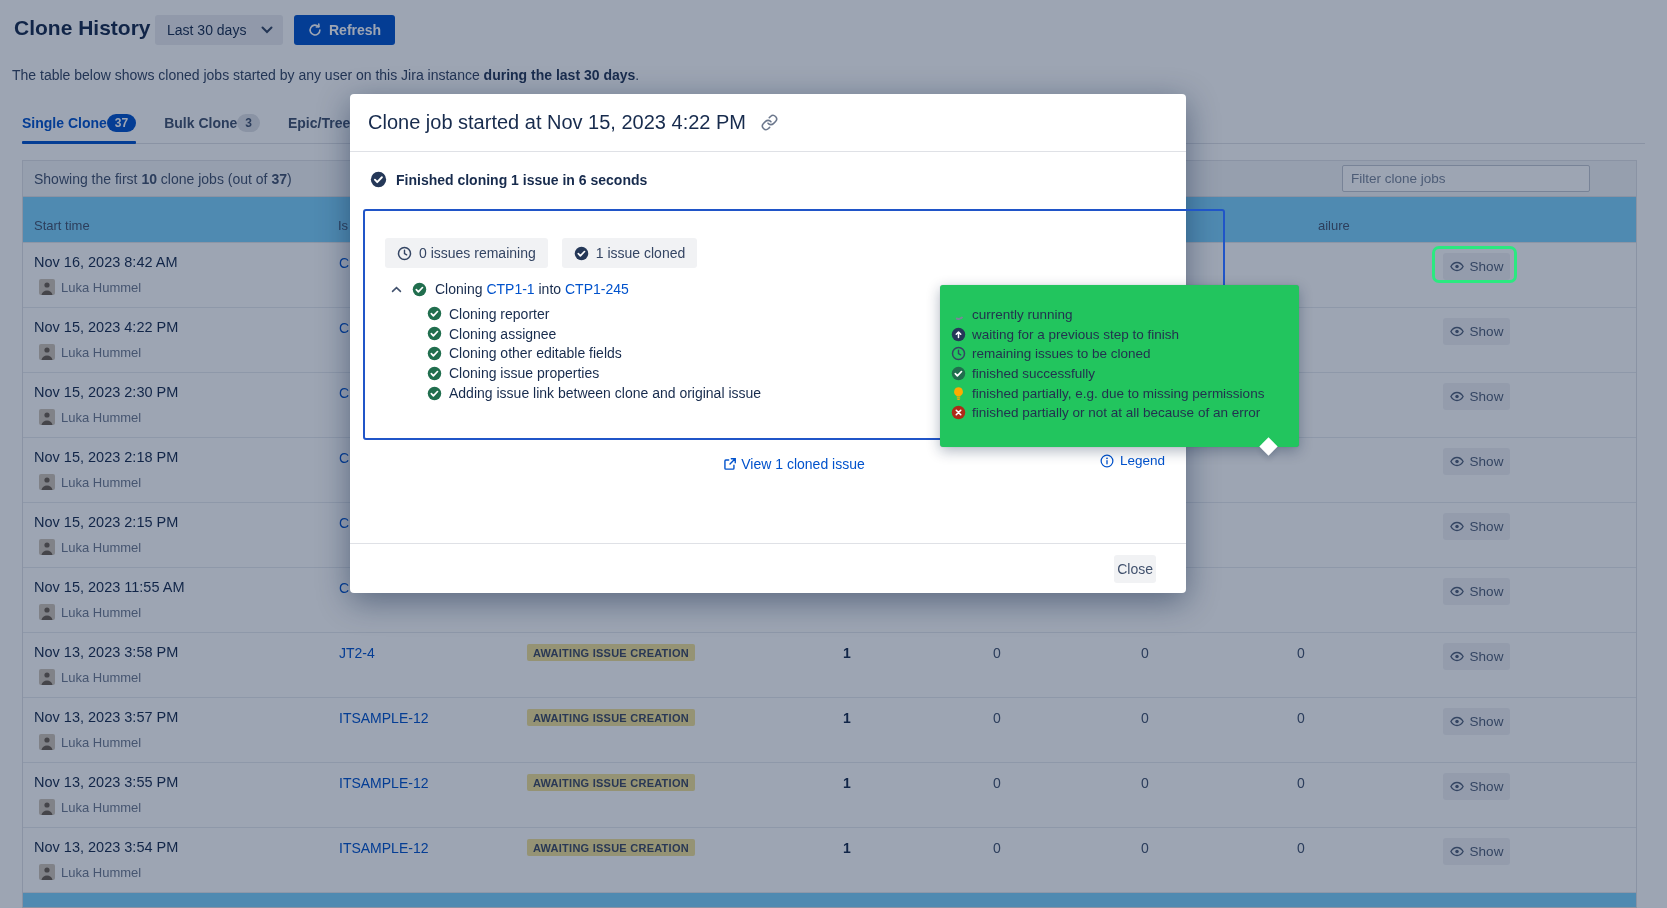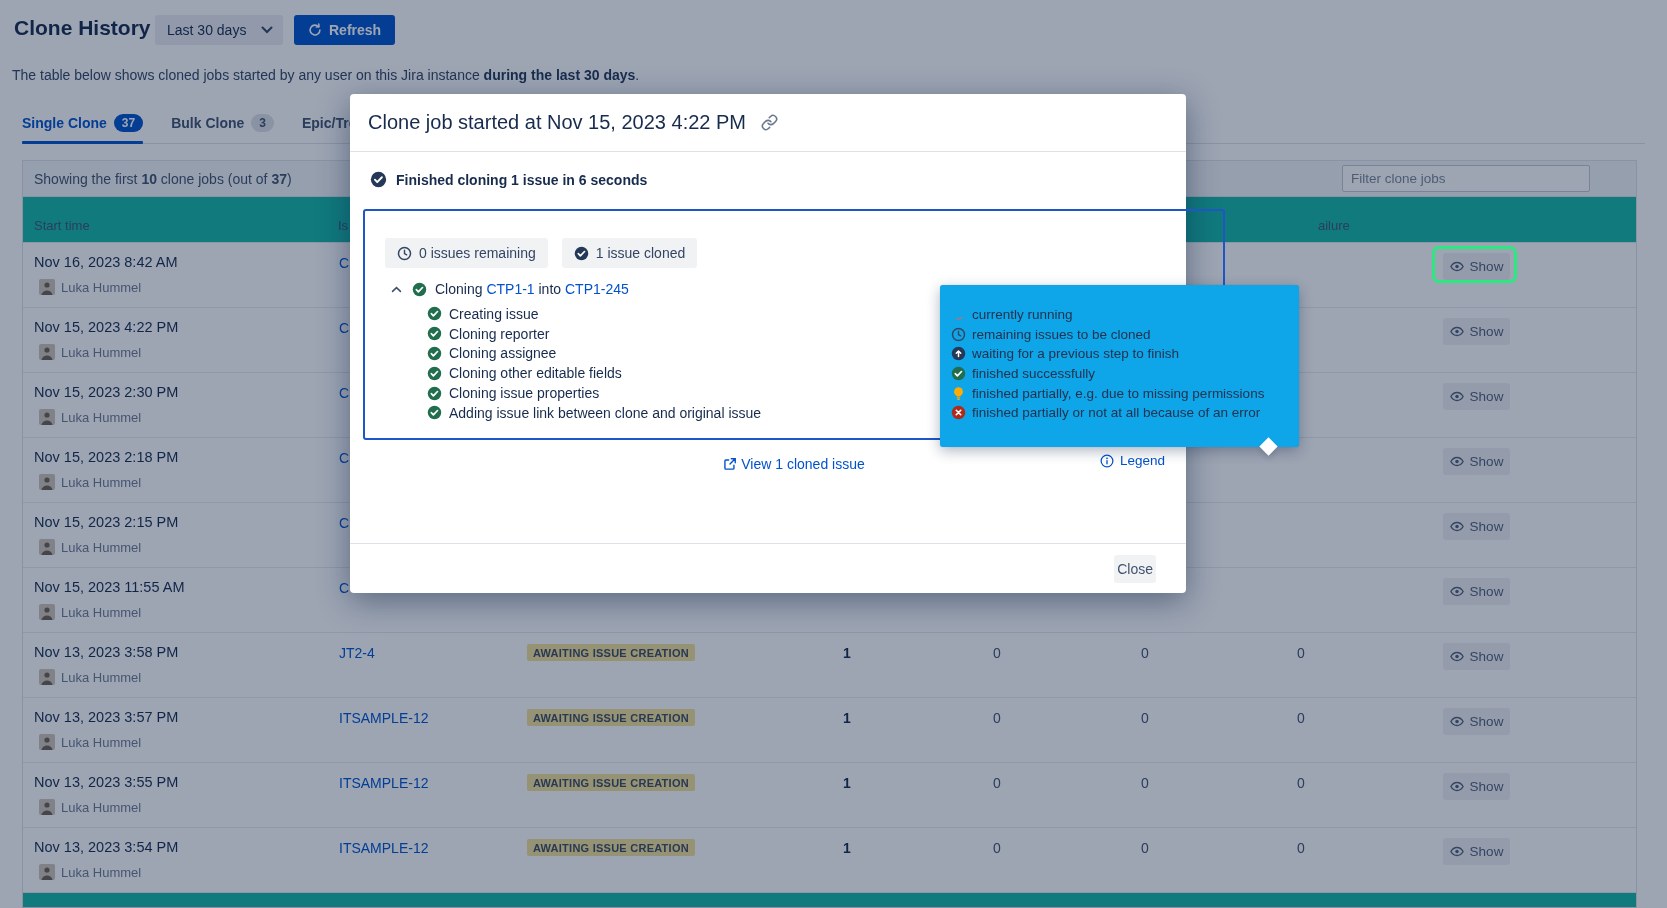--- a/index.html
+++ b/index.html
@@ -15,28 +15,28 @@
     border:none; border-radius:3px; display:flex; align-items:center; justify-content:space-between;
     padding:0 10px 0 12px; font-size:14px; color:#172B4D; cursor:pointer; }
   .refresh-btn { position:absolute; left:294px; top:15px; height:30px; background:#0052CC; color:#fff;
     border:none; border-radius:3px; display:inline-flex; align-items:center; gap:7px; padding:0 14px;
     font-size:14px; font-weight:600; cursor:pointer; }
   .page-desc { position:absolute; left:12px; top:67px; font-size:14px; color:#344563; }
   .page-desc b { color:#253858; }
   
   .tabs { position:absolute; left:22px; right:22px; top:112px; height:32px; border-bottom:1px solid #DFE1E6;
     display:flex; gap:28px; }
-  .tab { display:inline-flex; align-items:center; gap:7px; font-size:14px; font-weight:600; color:#42526E;
+  .tab { display:inline-flex; align-items:center; gap:0; font-size:14px; font-weight:600; color:#42526E;
     padding-bottom:10px; position:relative; cursor:pointer; }
   .tab.active { color:#0052CC; }
   .tab.active::after { content:""; position:absolute; left:0; right:0; bottom:-1px; height:3px; background:#0052CC; border-radius:1px; }
   .tab-badge { font-size:12px; font-weight:600; border-radius:10px; padding:2px 8px; background:#DFE1E6; color:#42526E; }
   .tab.active .tab-badge { background:#0052CC; color:#fff; }
   
-  .panel { position:absolute; left:22px; top:160px; width:1615px; height:748px; border:1px solid #DFE1E6; background:#14b8a6; }
+  .panel { position:absolute; left:22px; top:160px; width:1615px; height:748px; border:1px solid #DFE1E6; background:#7dd3fc; }
   .panel-head { height:36px; background:#F4F5F7; border-bottom:1px solid #DFE1E6; display:flex; align-items:center;
     justify-content:space-between; padding:0 46px 0 11px; font-size:14px; color:#42526E; }
   .filter-input { width:248px; height:27px; border:1px solid #C1C7D0; border-radius:2px; background:#fff;
     padding:12px 8px; font-size:13.5px; color:#172B4D; font-family:"Liberation Sans",sans-serif; }
   .filter-input::placeholder { color:#7A869A; }
   .col-heads { position:relative; height:46px; border-bottom:1px solid #E4E6EA; font-size:13px; color:#44546F; }
   .col-heads span { position:absolute; bottom:9px; }
   .rows { position:relative; }
   .trow { position:relative; height:65px; border-bottom:1px solid #E7E9EE; background:#fff; }
   .cell-date { position:absolute; left:11px; top:11px; font-size:14.5px; color:#172B4D; }
@@ -69,21 +69,21 @@
     padding:0 12px; font-size:14px; color:#344563; }
   .tree-parent { position:absolute; left:24px; top:70px; display:flex; align-items:center; gap:8px; font-size:14px; color:#172B4D; }
   .tree-parent a { color:#0052CC; text-decoration:none; cursor:pointer; }
   .collapse-btn { background:none; border:none; line-height:0; cursor:pointer; padding:0 2px; }
   .tree-children { position:absolute; left:62px; top:93px; }
   .tree-child { display:flex; align-items:center; gap:7px; height:19.8px; font-size:14px; color:#172B4D; }
   .view-link-wrap { position:absolute; left:13px; top:362px; width:862px; text-align:center; }
   .view-link { display:inline-flex; align-items:center; gap:4px; font-size:14px; color:#0052CC; text-decoration:none; cursor:pointer; }
   .legend-link { position:absolute; right:21px; top:359px; display:inline-flex; align-items:center; gap:6px;
     font-size:13.5px; color:#0052CC; text-decoration:none; cursor:pointer; }
-  .legend-popup { position:absolute; left:590px; top:191px; width:359px; height:162px; background:#0ea5e9; border-radius:3px;
+  .legend-popup { position:absolute; left:590px; top:191px; width:359px; height:162px; background:#22c55e; border-radius:3px;
     box-shadow:0 4px 14px rgba(9,30,66,.32), 0 0 1px rgba(9,30,66,.25); z-index:5; padding:20px 10px 0 9px; }
   .legend-popup::after { content:""; position:absolute; right:24px; bottom:-6px; width:13px; height:13px; background:#fff;
     transform:rotate(45deg); box-shadow:3px 3px 5px rgba(9,30,66,.12); }
   .legend-item { display:flex; align-items:center; gap:5px; height:19.6px; font-size:13.5px; color:#22334F; }
   .legend-item .ic { width:18px; display:inline-flex; justify-content:center; line-height:0; }
   .spinner { width:11px; height:11px; border:2px solid transparent; border-bottom-color:#7A869A; border-radius:50%;
     display:inline-block; transform:rotate(-12deg); }
   .modal-footer { position:absolute; left:0; right:0; bottom:0; height:50px; border-top:1px solid #DFE1E6; }
   .close-btn { position:absolute; right:30px; top:11px; height:28px; padding:0 3px; background:#F1F2F4; border:none;
     border-radius:3px; font-size:14px; color:#42526E; cursor:pointer; }
@@ -434,29 +434,20 @@
       <span><span>Cloning </span><a>CTP1-1</a><span> into </span><a>CTP1-245</a></span>
     </div>
     <div class="tree-children">
         <div class="tree-child">
           <span class="ic">
             <svg viewBox="0 0 16 16" width="15" height="15">
               <circle cx="8" cy="8" r="7.2" fill="#216E4E"></circle>
               <path d="M4.6 8.2l2.2 2.3 4.4-4.6" stroke="#fff" stroke-width="1.8" fill="none" stroke-linecap="round" stroke-linejoin="round"></path>
             </svg>
           </span>
-          <span>Creating issue</span>
-        </div>
-        <div class="tree-child">
-          <span class="ic">
-            <svg viewBox="0 0 16 16" width="15" height="15">
-              <circle cx="8" cy="8" r="7.2" fill="#216E4E"></circle>
-              <path d="M4.6 8.2l2.2 2.3 4.4-4.6" stroke="#fff" stroke-width="1.8" fill="none" stroke-linecap="round" stroke-linejoin="round"></path>
-            </svg>
-          </span>
           <span>Cloning reporter</span>
         </div>
         <div class="tree-child">
           <span class="ic">
             <svg viewBox="0 0 16 16" width="15" height="15">
               <circle cx="8" cy="8" r="7.2" fill="#216E4E"></circle>
               <path d="M4.6 8.2l2.2 2.3 4.4-4.6" stroke="#fff" stroke-width="1.8" fill="none" stroke-linecap="round" stroke-linejoin="round"></path>
             </svg>
           </span>
           <span>Cloning assignee</span>
@@ -490,38 +481,38 @@
         </div>
       </div>
   </div>
 
   <div class="legend-popup">
       <div class="legend-item">
         <span class="ic">
           <span class="spinner"></span>
         </span>
         <span>currently running</span>
+      </div>
+      <div class="legend-item">
+        <span class="ic">
+          <svg viewBox="0 0 16 16" width="15" height="15">
+            <circle cx="8" cy="8" r="7.2" fill="#253858"></circle>
+            <path d="M8 11.2V5.6M5.6 7.8L8 5.4l2.4 2.4" stroke="#fff" stroke-width="1.6" fill="none" stroke-linecap="round" stroke-linejoin="round"></path>
+          </svg>
+        </span>
+        <span>waiting for a previous step to finish</span>
       </div>
       <div class="legend-item">
         <span class="ic">
           <svg viewBox="0 0 16 16" width="15" height="15">
             <circle cx="8" cy="8" r="6.4" fill="none" stroke="#344563" stroke-width="1.6"></circle>
             <path d="M8 4.6V8l2.3 1.4" stroke="#344563" stroke-width="1.5" fill="none" stroke-linecap="round"></path>
           </svg>
         </span>
         <span>remaining issues to be cloned</span>
-      </div>
-      <div class="legend-item">
-        <span class="ic">
-          <svg viewBox="0 0 16 16" width="15" height="15">
-            <circle cx="8" cy="8" r="7.2" fill="#253858"></circle>
-            <path d="M8 11.2V5.6M5.6 7.8L8 5.4l2.4 2.4" stroke="#fff" stroke-width="1.6" fill="none" stroke-linecap="round" stroke-linejoin="round"></path>
-          </svg>
-        </span>
-        <span>waiting for a previous step to finish</span>
       </div>
       <div class="legend-item">
         <span class="ic">
           <svg viewBox="0 0 16 16" width="15" height="15">
             <circle cx="8" cy="8" r="7.2" fill="#216E4E"></circle>
             <path d="M4.6 8.2l2.2 2.3 4.4-4.6" stroke="#fff" stroke-width="1.8" fill="none" stroke-linecap="round" stroke-linejoin="round"></path>
           </svg>
         </span>
         <span>finished successfully</span>
       </div>

